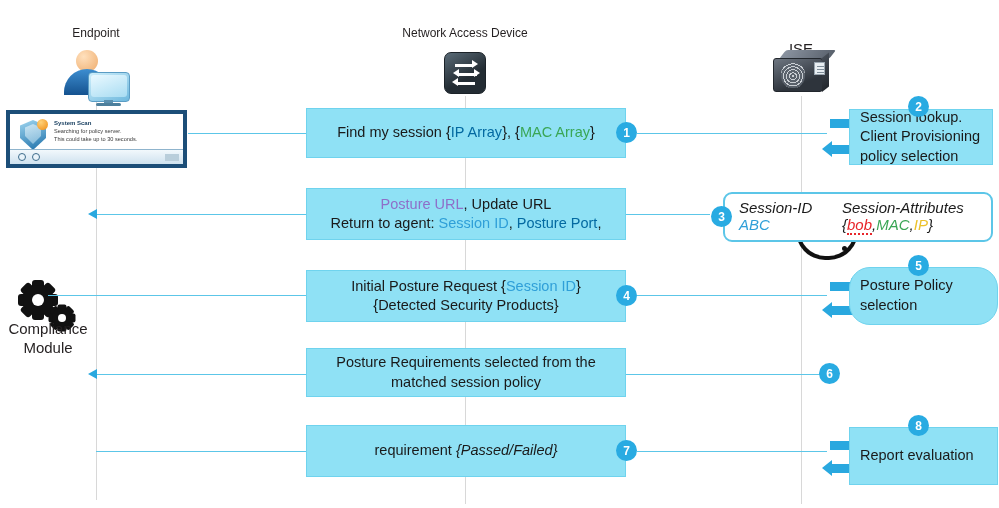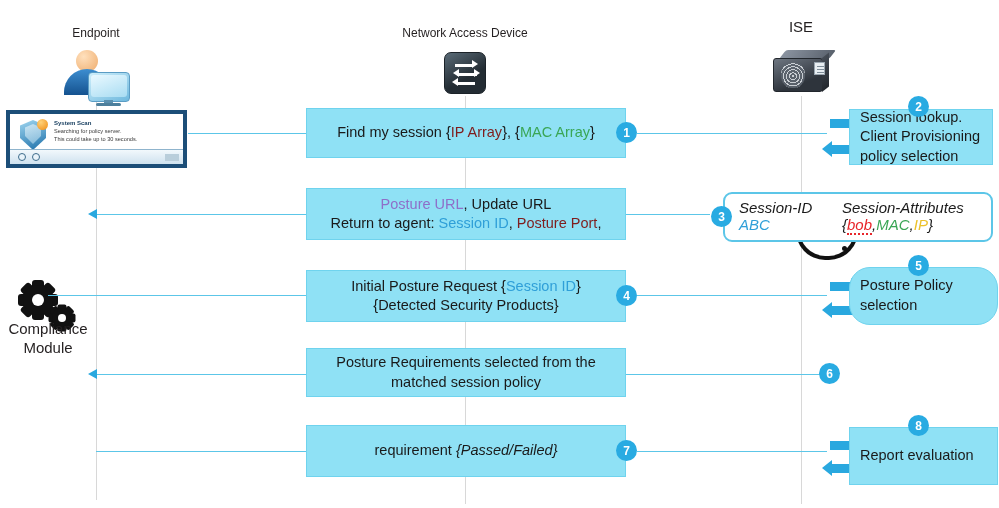--- a/index.html
+++ b/index.html
@@ -46,21 +46,21 @@
     text-align:left;
     color:#1a1a1a;
     font-size:14.5px;
     line-height:1.35;
     padding:0 0 0 10px;
     box-sizing:border-box;
   }
 
   
   .c-blue{color:#2f9fd8;}
-  .c-orange{color:#7f1d1d;}
+  .c-orange{color:#0369a1;}
   .c-green{color:#3aa655;}
   .c-purple{color:#8e6fc9;}
   .c-dark{color:#1a1a1a;}
   .c-red{color:#e8262b;}
   .c-yellow{color:#ecc12a;}
   .ital{font-style:italic;}
 
   
   .badge{
     position:absolute;
@@ -187,21 +187,21 @@
 <div class="stage">
 
   <div class="lifeline" style="left:96px;top:100px;height:400px;"></div>
   <div class="lifeline" style="left:465px;top:96px;height:408px;"></div>
   <div class="lifeline" style="left:801px;top:96px;height:408px;"></div>
 
   <div class="abs col-title" style="left:36px;top:26px;width:120px;">Endpoint</div>
 
   <div class="abs col-title" style="left:345px;top:26px;width:240px;">Network Access Device</div>
 
-  <div class="abs col-title small" style="left:761px;top:18px;width:80px;">ISE</div>
+  <div class="abs col-title small" style="left:761px;top:40px;width:80px;">ISE</div>
 
   <div class="person" style="left:62px;top:50px;">
     <div class="head"></div>
     <div class="torso"></div>
     <div class="mon-body"></div>
     <div class="mon-screen"></div>
     <div class="mon-stand"></div>
     <div class="mon-base"></div>
   </div>
 

